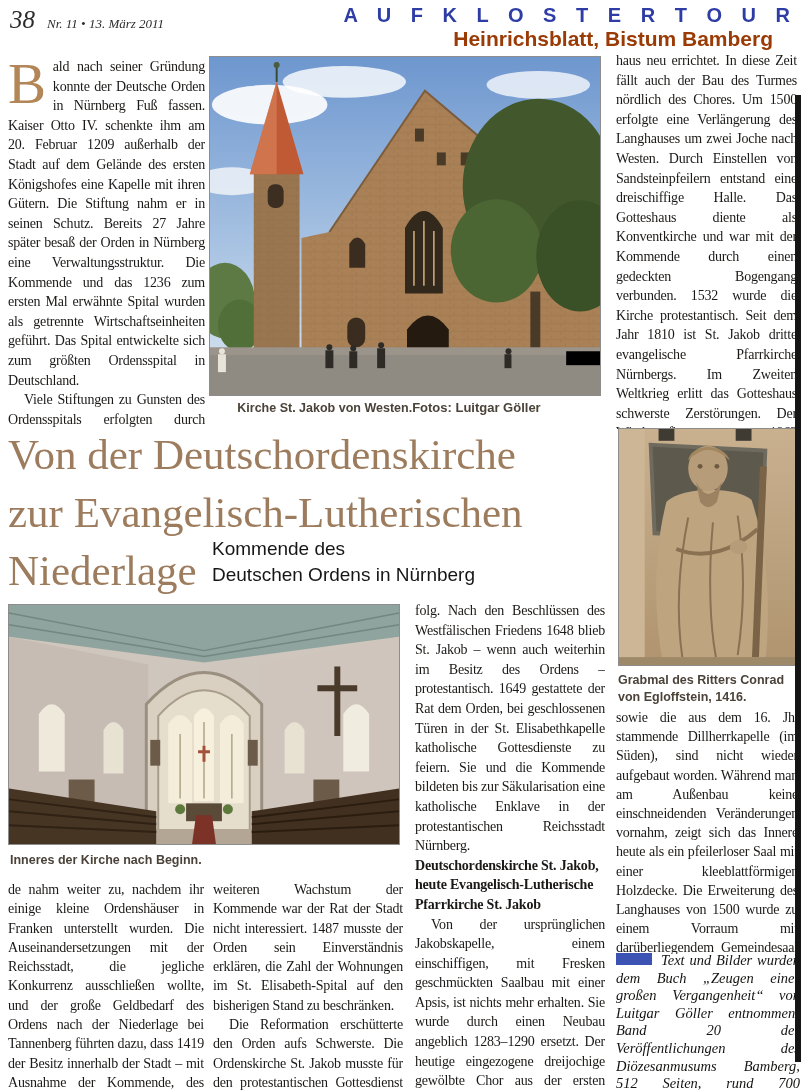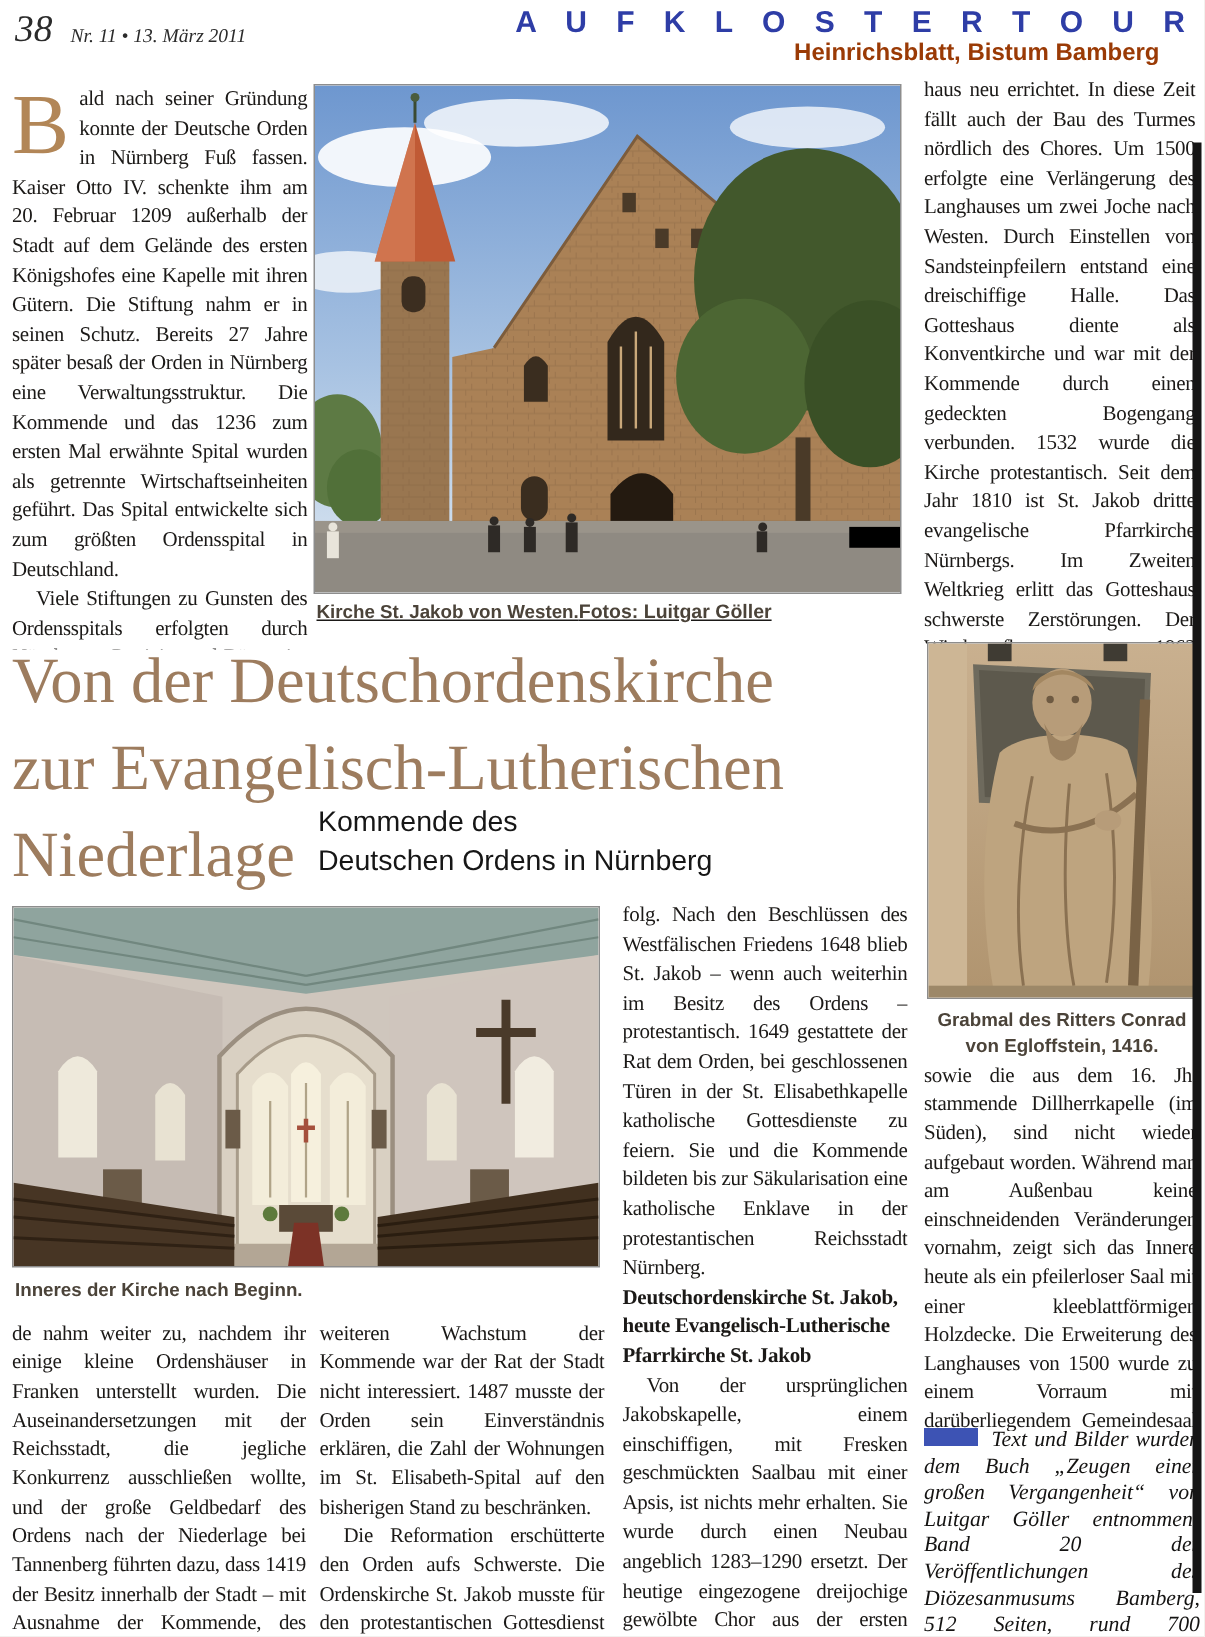--- a/index.html
+++ b/index.html
@@ -7,21 +7,21 @@
     position:relative;width:803px;height:1091px;margin:0 auto;
     background:#ffffff;overflow:hidden;
     font-family:"Liberation Serif",serif;color:#1b1917;
   }
   
   .page-num{position:absolute;left:10px;top:6px;font-style:italic;font-size:25px;color:#2b2b2b;}
   .issue{position:absolute;left:47px;top:16px;font-style:italic;font-size:13px;color:#2b2b2b;}
   .section-title{position:absolute;right:6px;top:4px;font-family:"Liberation Sans",sans-serif;
     font-weight:bold;font-size:20px;letter-spacing:7px;color:#2e3da6;white-space:nowrap;}
   .source-line{position:absolute;right:30px;top:27px;font-family:"Liberation Sans",sans-serif;
-    font-weight:bold;font-size:16px;color:#9a3a05;white-space:nowrap;}
+    font-weight:bold;font-size:21px;color:#9a3a05;white-space:nowrap;}
   
   .textcol{position:absolute;text-align:justify;font-size:14px;line-height:19.6px;
     letter-spacing:-0.2px;overflow:hidden;}
   #col-left{left:8px;top:57px;width:197px;height:376px;}
   #col-right-top{left:616px;top:51px;width:181px;height:378px;}
   #col-mid{left:415px;top:601px;width:190px;height:490px;}
   #col-b1{left:8px;top:880px;width:196px;height:211px;line-height:19.3px;}
   #col-b2{left:213px;top:880px;width:190px;height:211px;line-height:19.3px;}
   #col-right-bottom{left:616px;top:708px;width:182px;height:246px;line-height:19.2px;}
   .textcol p{margin:0;}
@@ -34,25 +34,25 @@
   #kicker{position:absolute;left:212px;top:536px;font-family:"Liberation Sans",sans-serif;
     font-size:19px;line-height:26px;color:#161616;}
   
   .photo{position:absolute;border:1px solid #8d8d8d;box-sizing:border-box;}
   #photo-main{left:209px;top:56px;width:392px;height:340px;}
   #photo-interior{left:8px;top:604px;width:392px;height:241px;}
   #photo-relief{left:618px;top:428px;width:180px;height:238px;}
   .photo svg{display:block;width:100%;height:100%;}
   .caption{font-family:"Liberation Sans",sans-serif;font-weight:bold;font-size:12.5px;
     color:#4b4339;line-height:16.5px;}
-  #caption-row-main{position:absolute;left:211px;top:400px;width:388px;display:flex;
-    justify-content:flex-start;text-decoration:underline;}
+  #caption-row-main{position:absolute;left:195px;top:400px;width:388px;display:flex;
+    justify-content:center;}
   #caption-row-main .credit{font-size:13px;}
   #caption-interior{position:absolute;left:10px;top:852px;width:260px;}
-  #caption-relief{position:absolute;left:618px;top:672px;width:180px;text-align:center;}
+  #caption-relief{position:absolute;left:618px;top:672px;width:180px;}
   
   #footer-note{position:absolute;left:616px;top:952px;width:184px;font-style:italic;
     font-size:14.5px;line-height:17.6px;text-align:justify;color:#141312;overflow:hidden;}
   .note-marker{display:inline-block;width:36px;height:12px;background:#3d53b4;margin-right:9px;}
   
   #edge-line{position:absolute;left:795px;top:95px;width:6px;height:967px;background:#151515;}
 </style>
 </head>
 <body>
 

